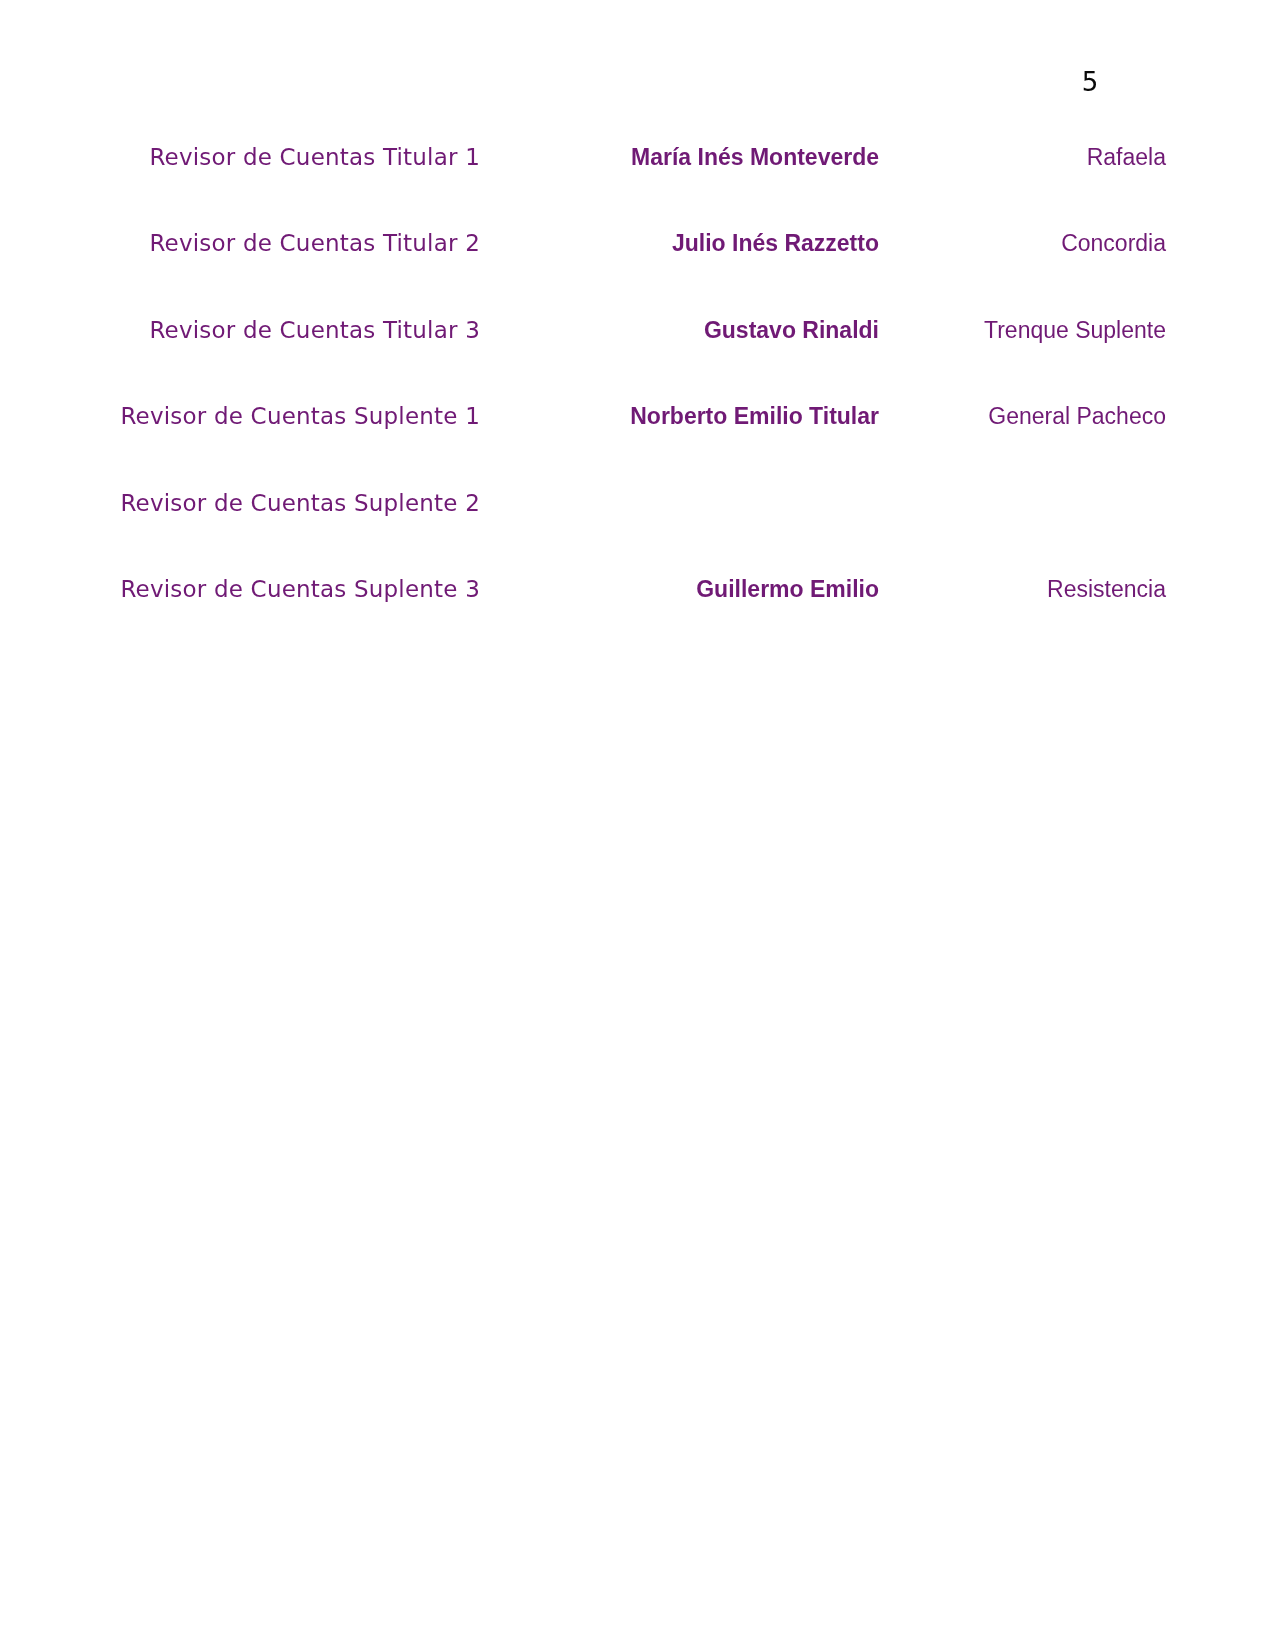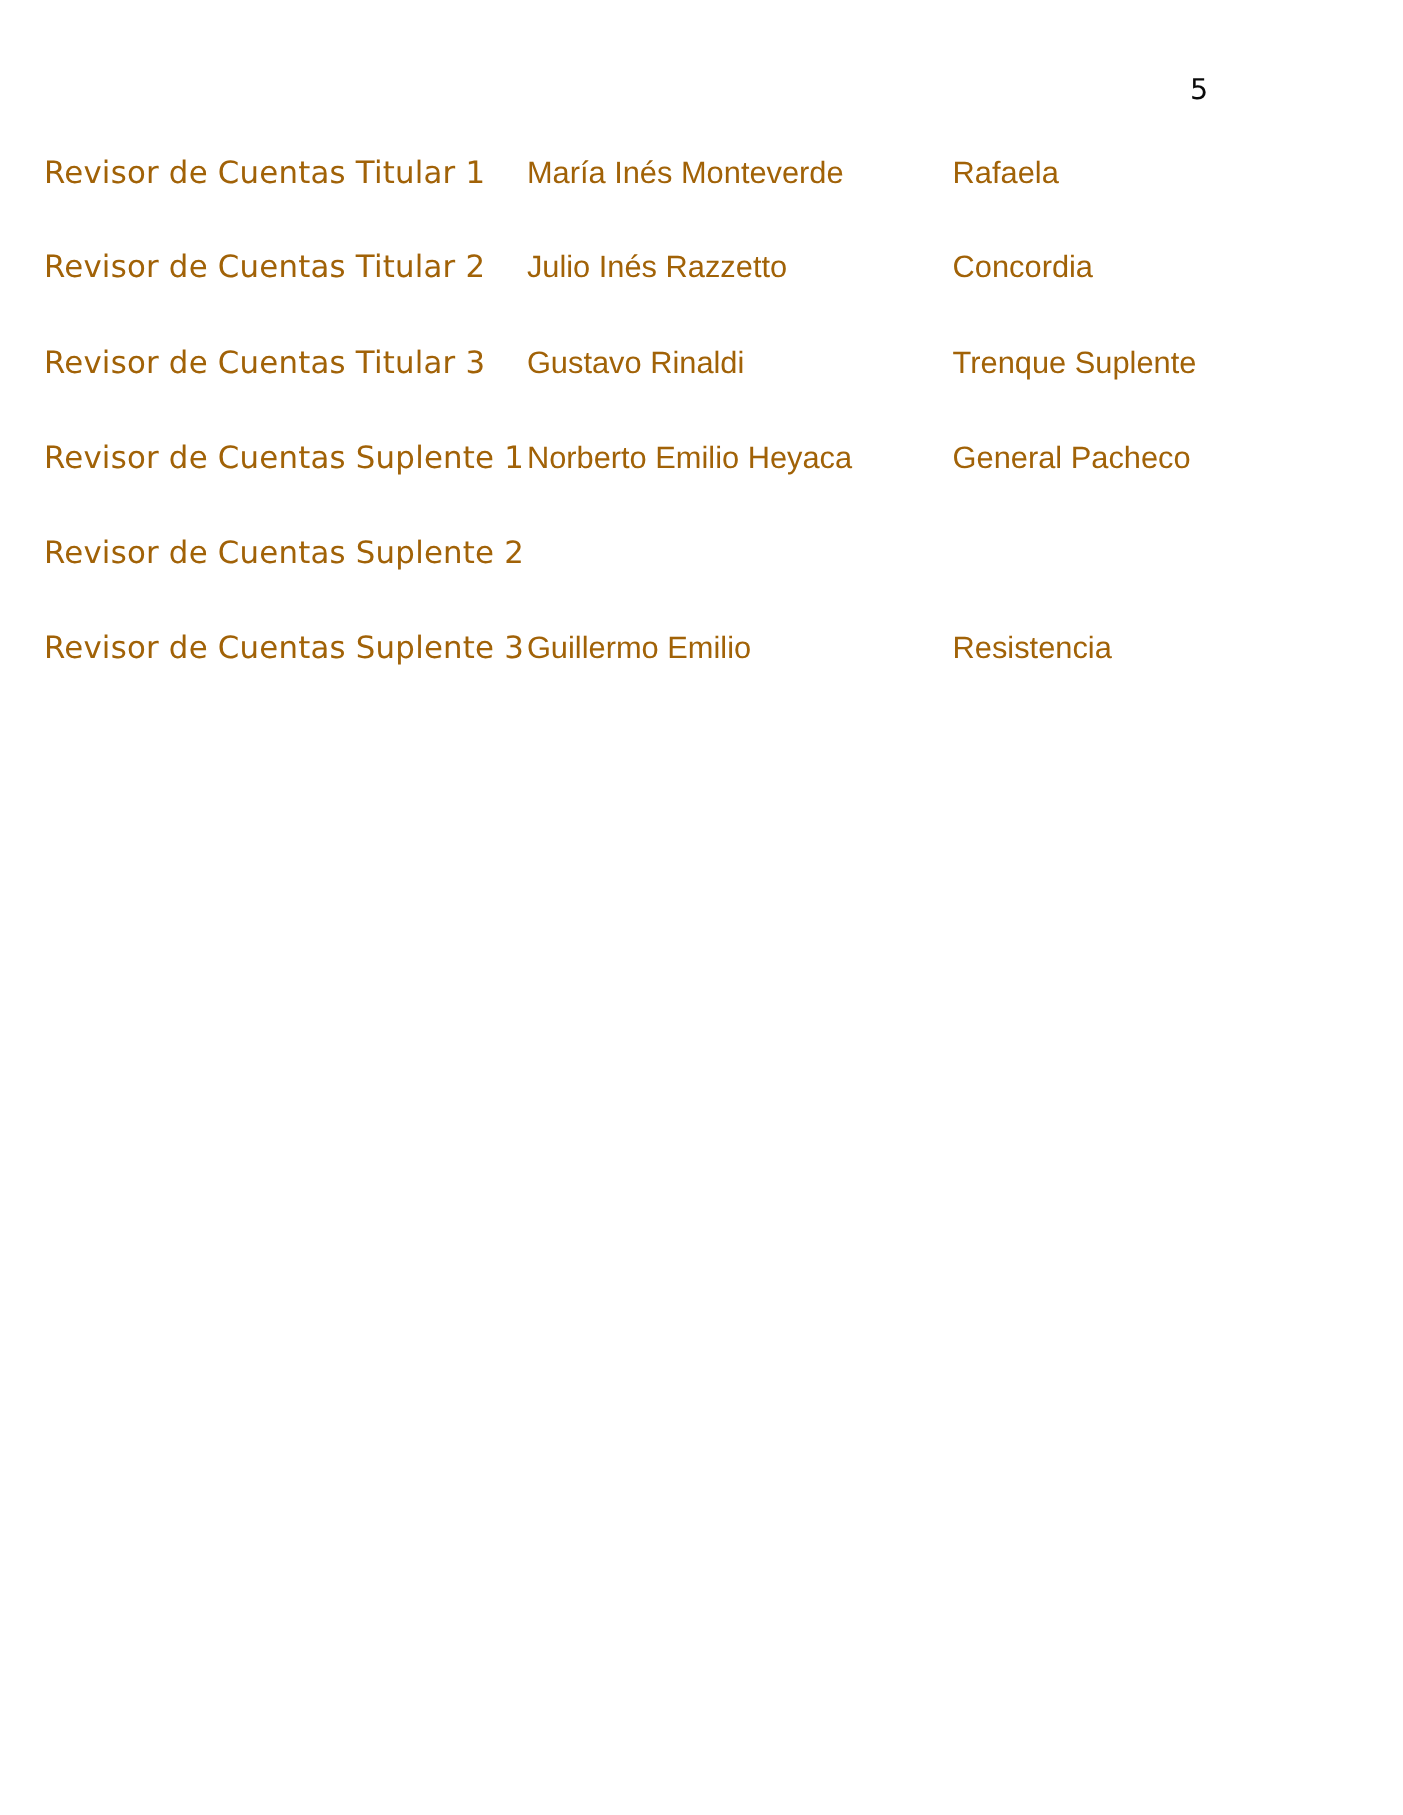--- a/index.html
+++ b/index.html
@@ -37,35 +37,36 @@
   .r1 { top: 218px; }
   .r2 { top: 305px; }
   .r3 { top: 391px; }
   .r4 { top: 478px; }
   .r5 { top: 564px; }
   .cell {
     position: absolute;
     top: 0;
     height: 50px;
     line-height: 50px;
-    text-align: left;
+    text-align: right;
     white-space: nowrap;
-    font-size: 28px;
-    color: #a16207;
+    font-size: 23px;
+    color: #701a75;
   }
   .cell.role {
     left: 40px;
     width: 440px;
     font-family: "DejaVu Sans", sans-serif;
     letter-spacing: 0.2px;
   }
   .cell.name {
     left: 479px;
     width: 400px;
     font-family: "Liberation Sans", sans-serif;
+    font-weight: bold;
   }
   .cell.city {
     left: 866px;
     width: 300px;
     font-family: Liberation Sans, sans-serif;
   }
 </style>
 </head>
 <body>
 
@@ -86,21 +87,21 @@
   </div>
 
   <div class="row r2">
     <span class="cell role">Revisor de Cuentas Titular 3</span>
     <span class="cell name">Gustavo Rinaldi</span>
     <span class="cell city">Trenque Suplente</span>
   </div>
 
   <div class="row r3">
     <span class="cell role">Revisor de Cuentas Suplente 1</span>
-    <span class="cell name">Norberto Emilio Heyaca</span>
+    <span class="cell name">Norberto Emilio Titular</span>
     <span class="cell city">General Pacheco</span>
   </div>
 
   <div class="row r4">
     <span class="cell role">Revisor de Cuentas Suplente 2</span>
   </div>
 
   <div class="row r5">
     <span class="cell role">Revisor de Cuentas Suplente 3</span>
     <span class="cell name">Guillermo Emilio</span>

